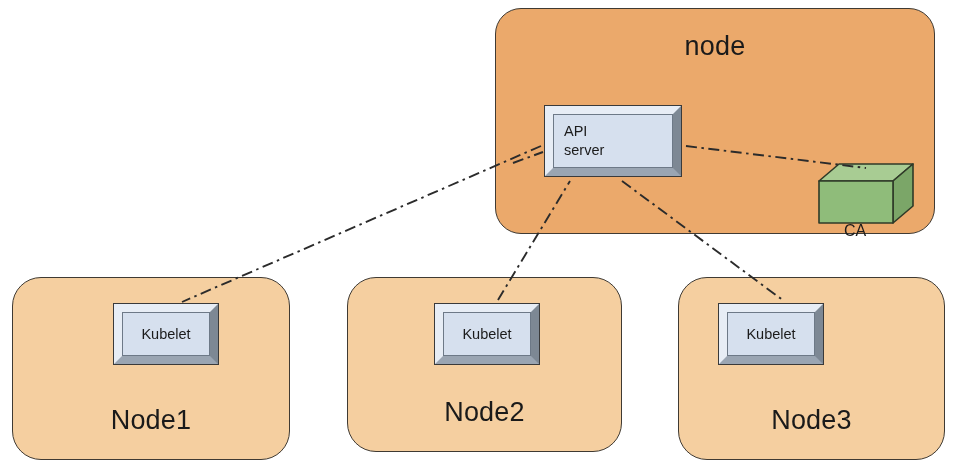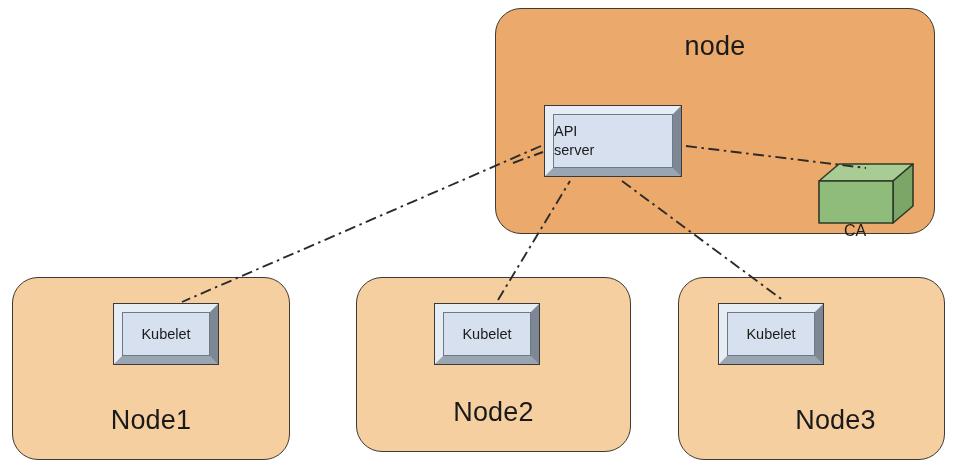--- a/index.html
+++ b/index.html
@@ -21,20 +21,21 @@
     position: absolute;
     box-sizing: border-box;
     border: 1.6px solid #3f3a33;
     border-radius: 26px;
   }
   .mgmt-box {
     background: #eba96b;
   }
   .node-box {
     background: #f5cfa0;
+    border-radius: 29px;
   }
 
   .box-title {
     position: absolute;
     width: 100%;
     text-align: center;
     color: #1a1a1a;
     font-size: 27px;
     font-weight: 500;
     letter-spacing: 0.2px;
@@ -76,21 +77,21 @@
   }
   .bevel-label {
     color: #1b1b1b;
     font-size: 14.5px;
     line-height: 1.28;
     text-align: right;
   }
   .bevel-inner.left-align { justify-content: flex-start; }
   .bevel-inner.left-align .bevel-label {
     text-align: left;
-    padding-left: 0;
+    padding-left: 10px;
   }
 
   
   .ca-box {
     position: absolute;
     width: 96px;
     height: 62px;
   }
   .ca-box svg { display: block; }
   .ca-label {
@@ -149,30 +150,30 @@
 
   <div class="round-box node-box" style="left:12px; top:277px; width:278px; height:183px;">
     <div class="box-title node-title">Node1</div>
   </div>
   <div class="bevel" style="left:113px; top:303px; width:106px; height:62px;">
     <div class="bevel-inner">
       <div class="bevel-label">Kubelet</div>
     </div>
   </div>
 
-  <div class="round-box node-box" style="left:356px; top:277px; width:275px; height:175px;">
+  <div class="round-box node-box" style="left:347px; top:277px; width:275px; height:175px;">
     <div class="box-title node-title">Node2</div>
   </div>
   <div class="bevel" style="left:434px; top:303px; width:106px; height:62px;">
     <div class="bevel-inner">
       <div class="bevel-label">Kubelet</div>
     </div>
   </div>
 
-  <div class="round-box node-box" style="left:678px; top:277px; width:267px; height:183px;padding-left:24px;">
+  <div class="round-box node-box" style="left:678px; top:277px; width:267px; height:183px;">
     <div class="box-title node-title">Node3</div>
   </div>
   <div class="bevel" style="left:718px; top:303px; width:106px; height:62px;">
     <div class="bevel-inner">
       <div class="bevel-label">Kubelet</div>
     </div>
   </div>
 
   <svg id="connectors" viewBox="0 0 958 468">
     <defs>

